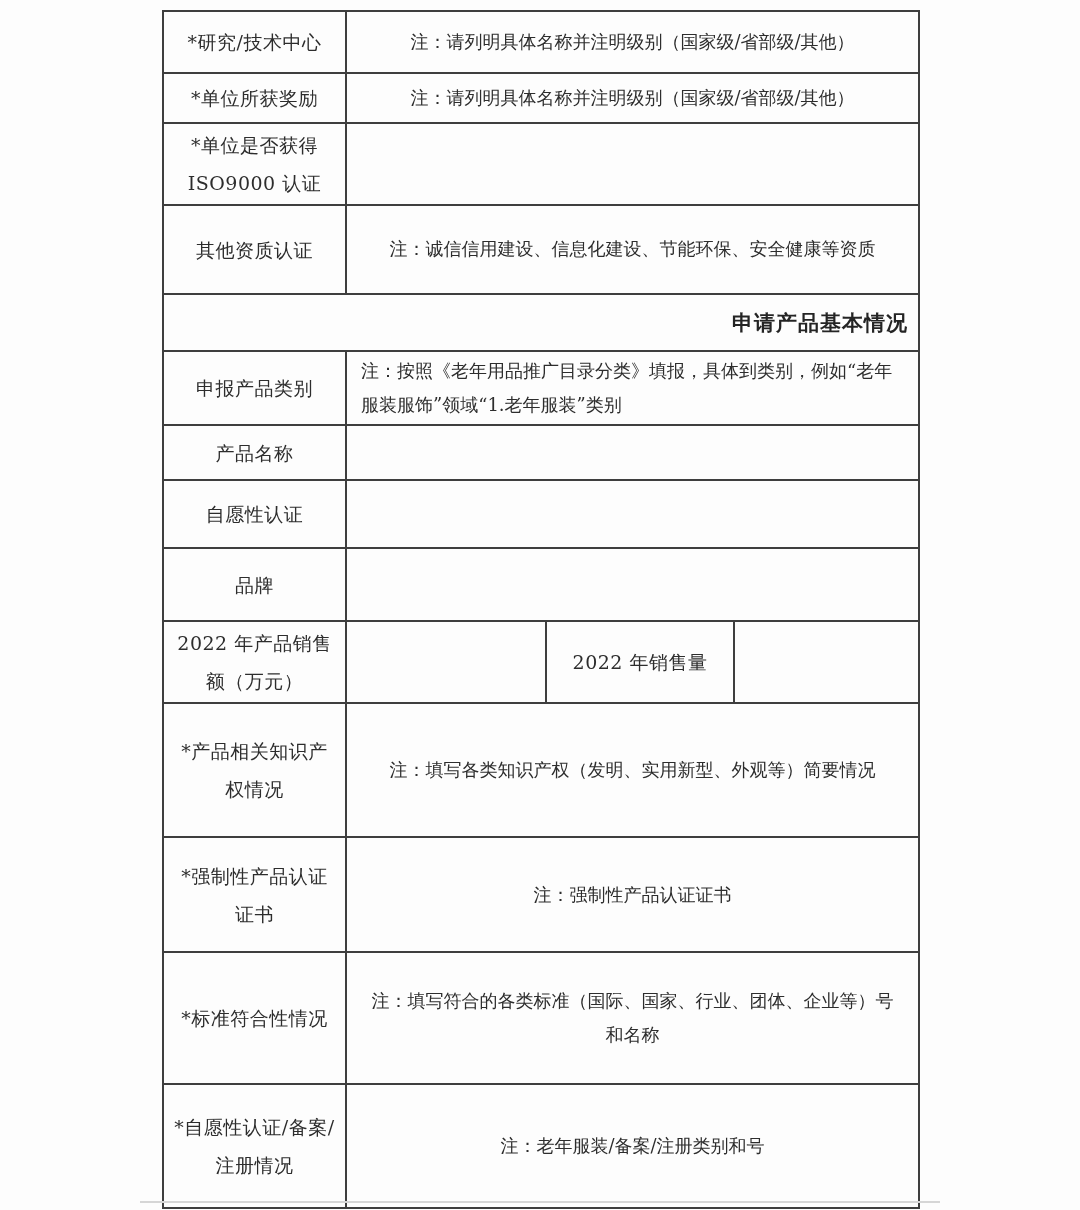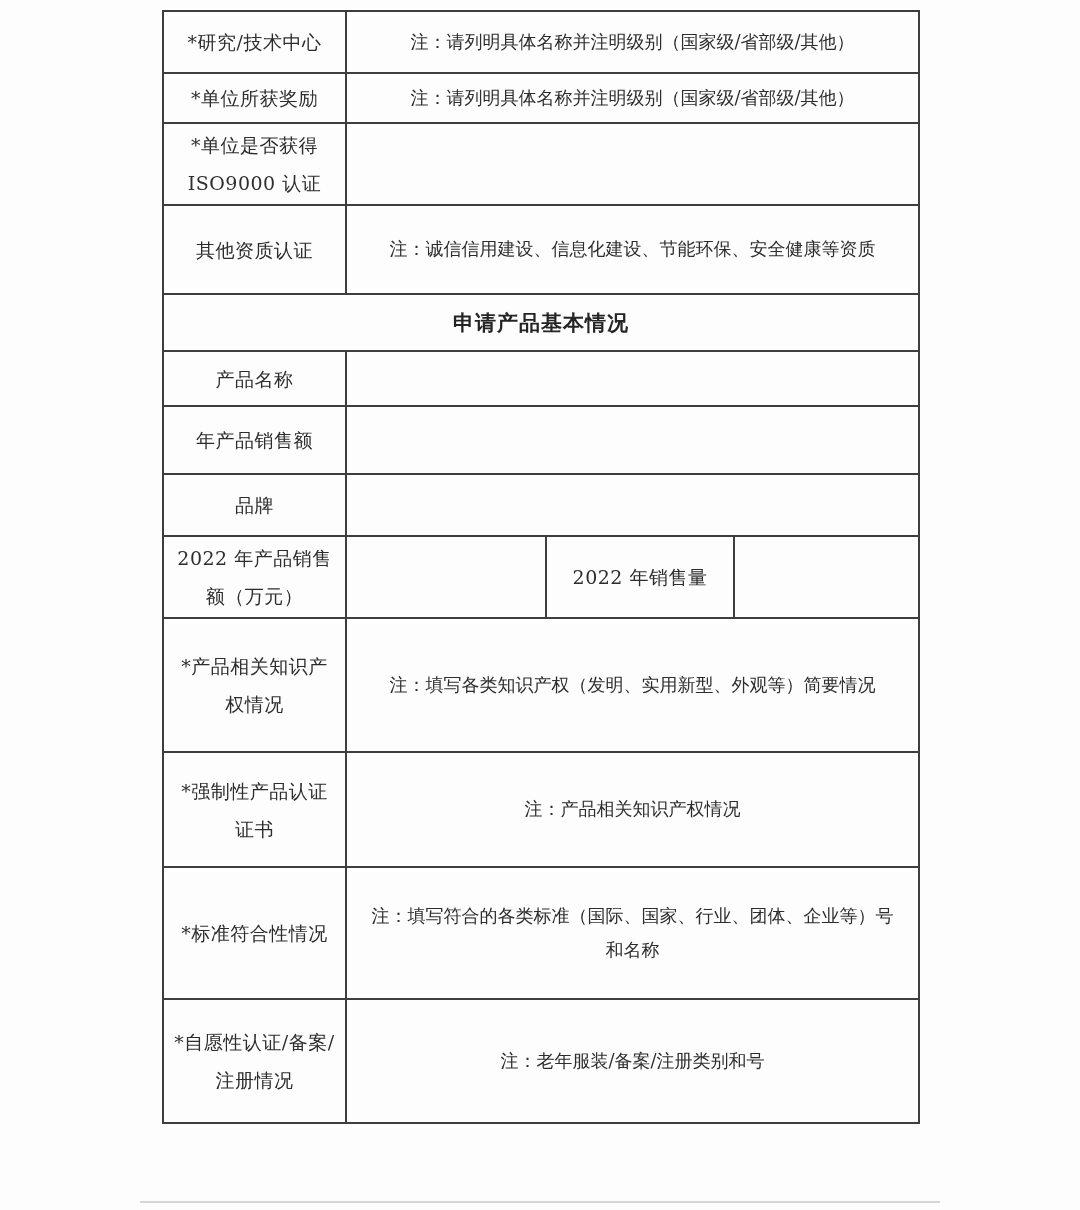--- a/index.html
+++ b/index.html
@@ -44,21 +44,21 @@
     margin-left: 8px;
   }
   td.note-left {
     text-align: left;
     padding: 2px 14px;
   }
   td.section-cell {
     font-family: "DejaVu Sans", "Liberation Sans", sans-serif;
     font-weight: bold;
     font-size: 21px;
-    text-align: center;
+    text-align: right;
     padding: 2px 10px;
     letter-spacing: 1px;
     color: #242424;
   }
   td.empty-cell {
     background: #fdfdfd;
   }
   .scan-line {
     position: absolute;
     left: 140px;
@@ -97,51 +97,55 @@
 
   <tr style="height:89px">
     <td class="label-cell">其他资质认证</td>
     <td class="note-cell" colspan="3">注：诚信信用建设、信息化建设、节能环保、安全健康等资质</td>
   </tr>
 
   <tr style="height:57px">
     <td class="section-cell" colspan="4">申请产品基本情况</td>
   </tr>
 
+  <tr style="height:73px">
+    <td class="label-cell">申报产品类别</td>
+    <td class="note-cell note-left" colspan="3">注：按照《老年用品推广目录分类》填报，具体到类别，例如“老年服装服饰”领域“1.老年服装”类别</td>
+  </tr>
 
   <tr style="height:55px">
     <td class="label-cell">产品名称</td>
     <td class="note-cell empty-cell" colspan="3"></td>
   </tr>
 
   <tr style="height:68px">
-    <td class="label-cell">年产品销售额</td>
+    <td class="label-cell">自愿性认证</td>
     <td class="note-cell empty-cell" colspan="3"></td>
   </tr>
 
-  <tr style="height:62px">
+  <tr style="height:73px">
     <td class="label-cell">品牌</td>
     <td class="note-cell empty-cell" colspan="3"></td>
   </tr>
 
   <tr style="height:69px">
     <td class="label-cell">2022 年产品销售额（万元）</td>
     <td class="note-cell empty-cell"></td>
     <td class="label-cell">2022 年销售量</td>
     <td class="note-cell empty-cell"></td>
   </tr>
 
   <tr style="height:134px">
     <td class="label-cell">*产品相关知识产权情况</td>
     <td class="note-cell" colspan="3">注：填写各类知识产权（发明、实用新型、外观等）简要情况</td>
   </tr>
 
   <tr style="height:115px">
     <td class="label-cell">*强制性产品认证证书</td>
-    <td class="note-cell" colspan="3">注：产品相关知识产权情况</td>
+    <td class="note-cell" colspan="3">注：强制性产品认证证书</td>
   </tr>
 
   <tr style="height:132px">
     <td class="label-cell">*标准符合性情况</td>
     <td class="note-cell" colspan="3">注：填写符合的各类标准（国际、国家、行业、团体、企业等）号和名称</td>
   </tr>
 
   <tr style="height:124px">
     <td class="label-cell">*自愿性认证/备案/注册情况</td>
     <td class="note-cell" colspan="3">注：老年服装/备案/注册类别和号</td>

